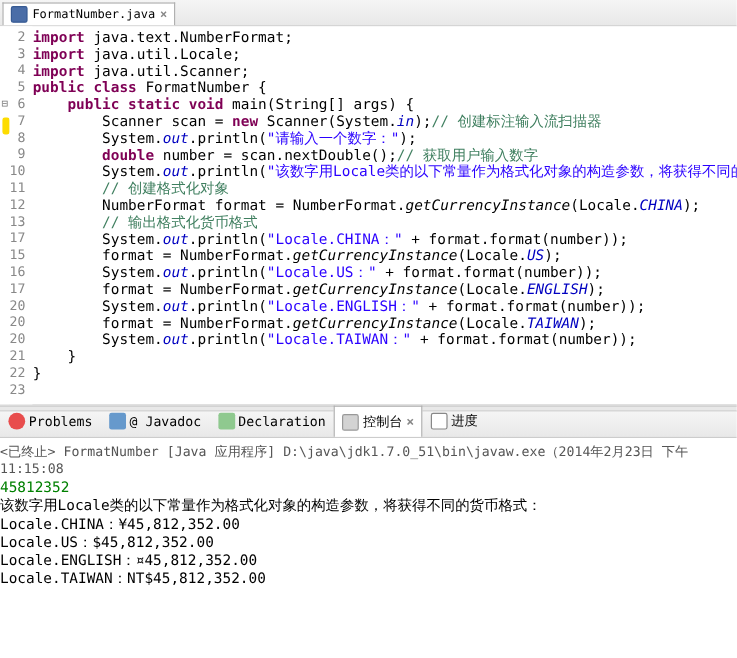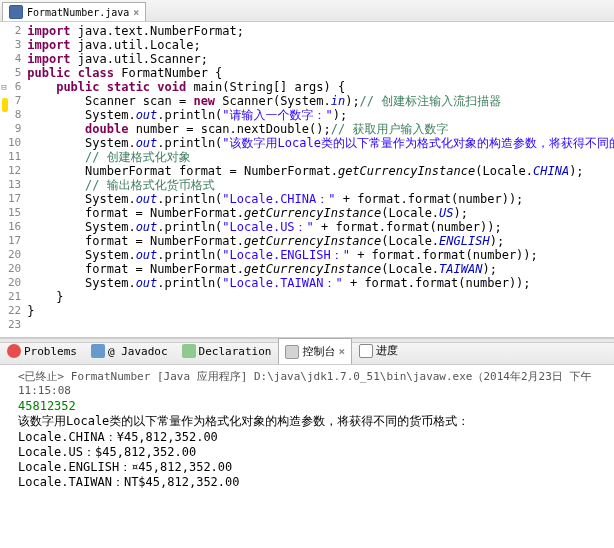--- a/index.html
+++ b/index.html
@@ -25,21 +25,21 @@
 .console-tabs { background: linear-gradient(#f5f5f5, #e8e8e8); height: 22px; display: flex; align-items: flex-end; border-bottom: 1px solid #ccc; }
 .ctab { padding: 5px 6px; font-size: 11px; display: flex; align-items: center; gap: 3px; border: 1px solid transparent; }
 .ctab.active { background: #fff; border: 1px solid #b0b0b0; border-bottom: none; }
 .ico { width: 14px; height: 14px; display: inline-block; }
 .ico-java { background: #4a6da7; border: 1px solid #365a93; border-radius: 2px; }
 .ico-prob { background: #e84d4d; border-radius: 50%; }
 .ico-doc { background: #6699cc; border-radius: 2px; }
 .ico-decl { background: #8fc98f; border-radius: 2px; }
 .ico-con { background: #d3d3d3; border-radius: 2px; border:1px solid #999; }
 .ico-prog { background: #fff; border: 1px solid #888; border-radius: 2px; }
-.console { padding: 4px 18px; font-family: Consolas, "Microsoft YaHei", monospace; font-size: 12px; }
+.console { padding: 4px 0; font-family: Consolas, "Microsoft YaHei", monospace; font-size: 12px; }
 .console .hdr { color: #555; font-size: 11px; margin-bottom: 2px; }
 .console .out { color: #000; line-height: 15px; }
 .console .comcn { color: #000; }
 .console .num { color: #008000; }
 </style>
 </head>
 <body>
 
 <div class="editor-tab-bar">
   <div class="editor-tab">

